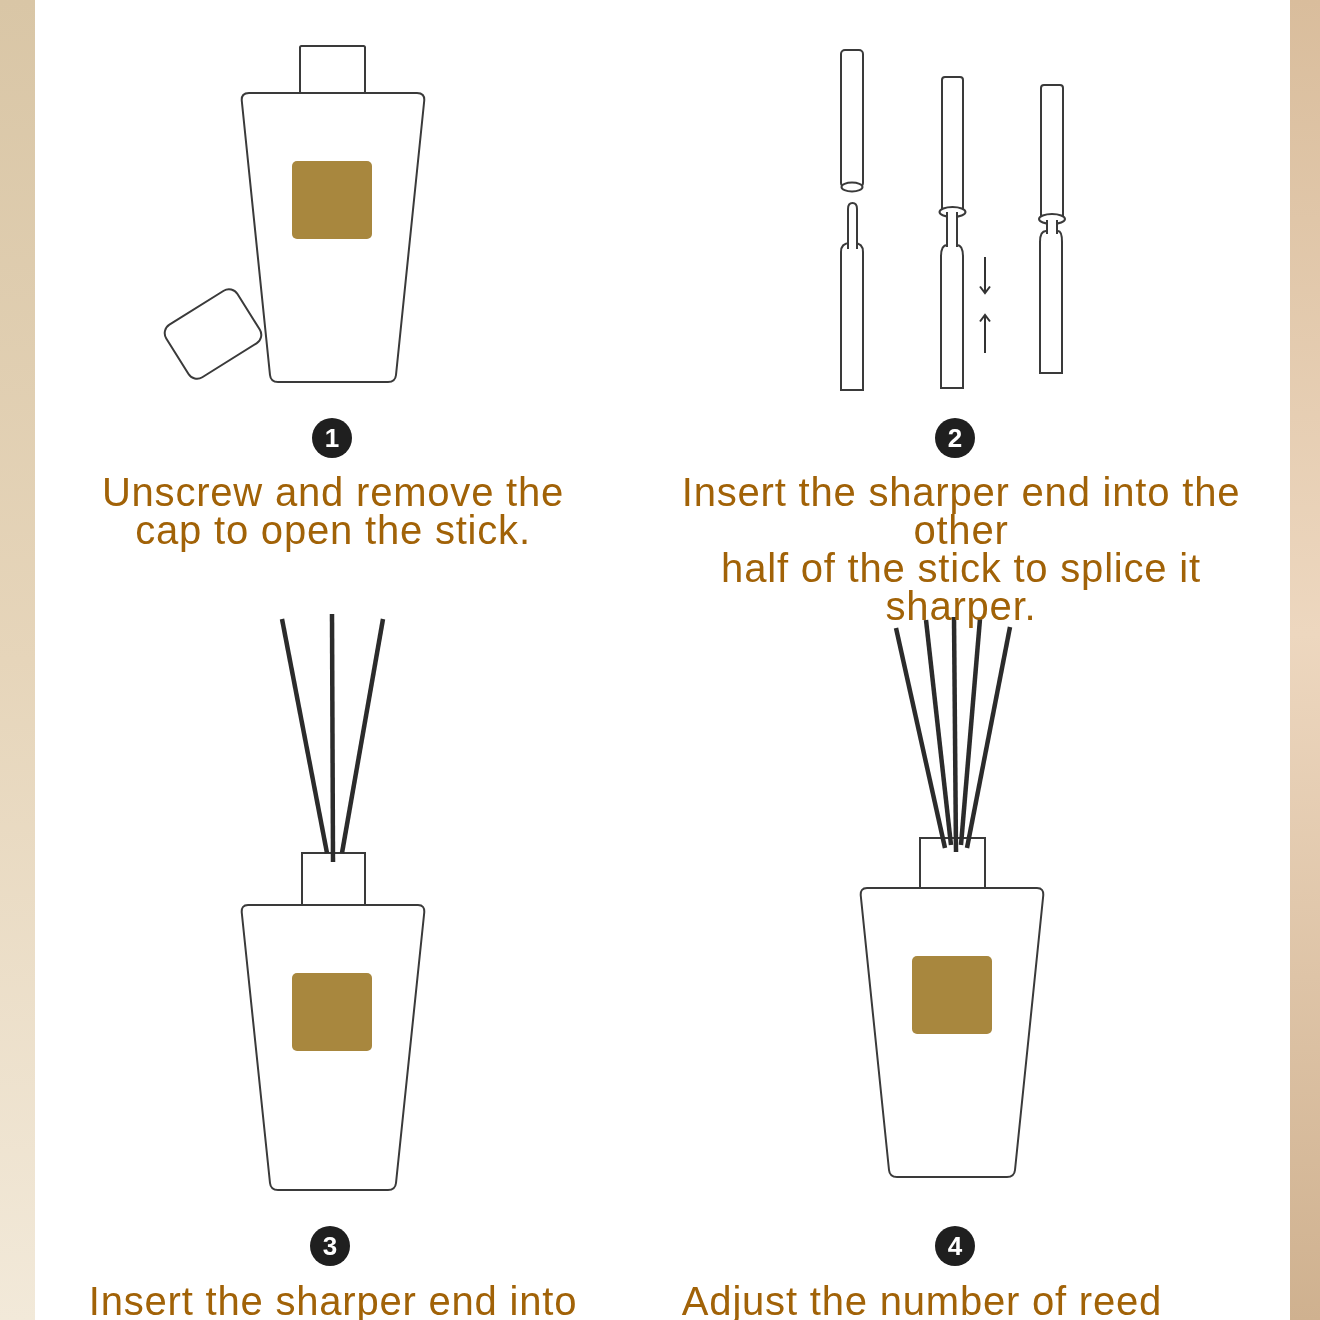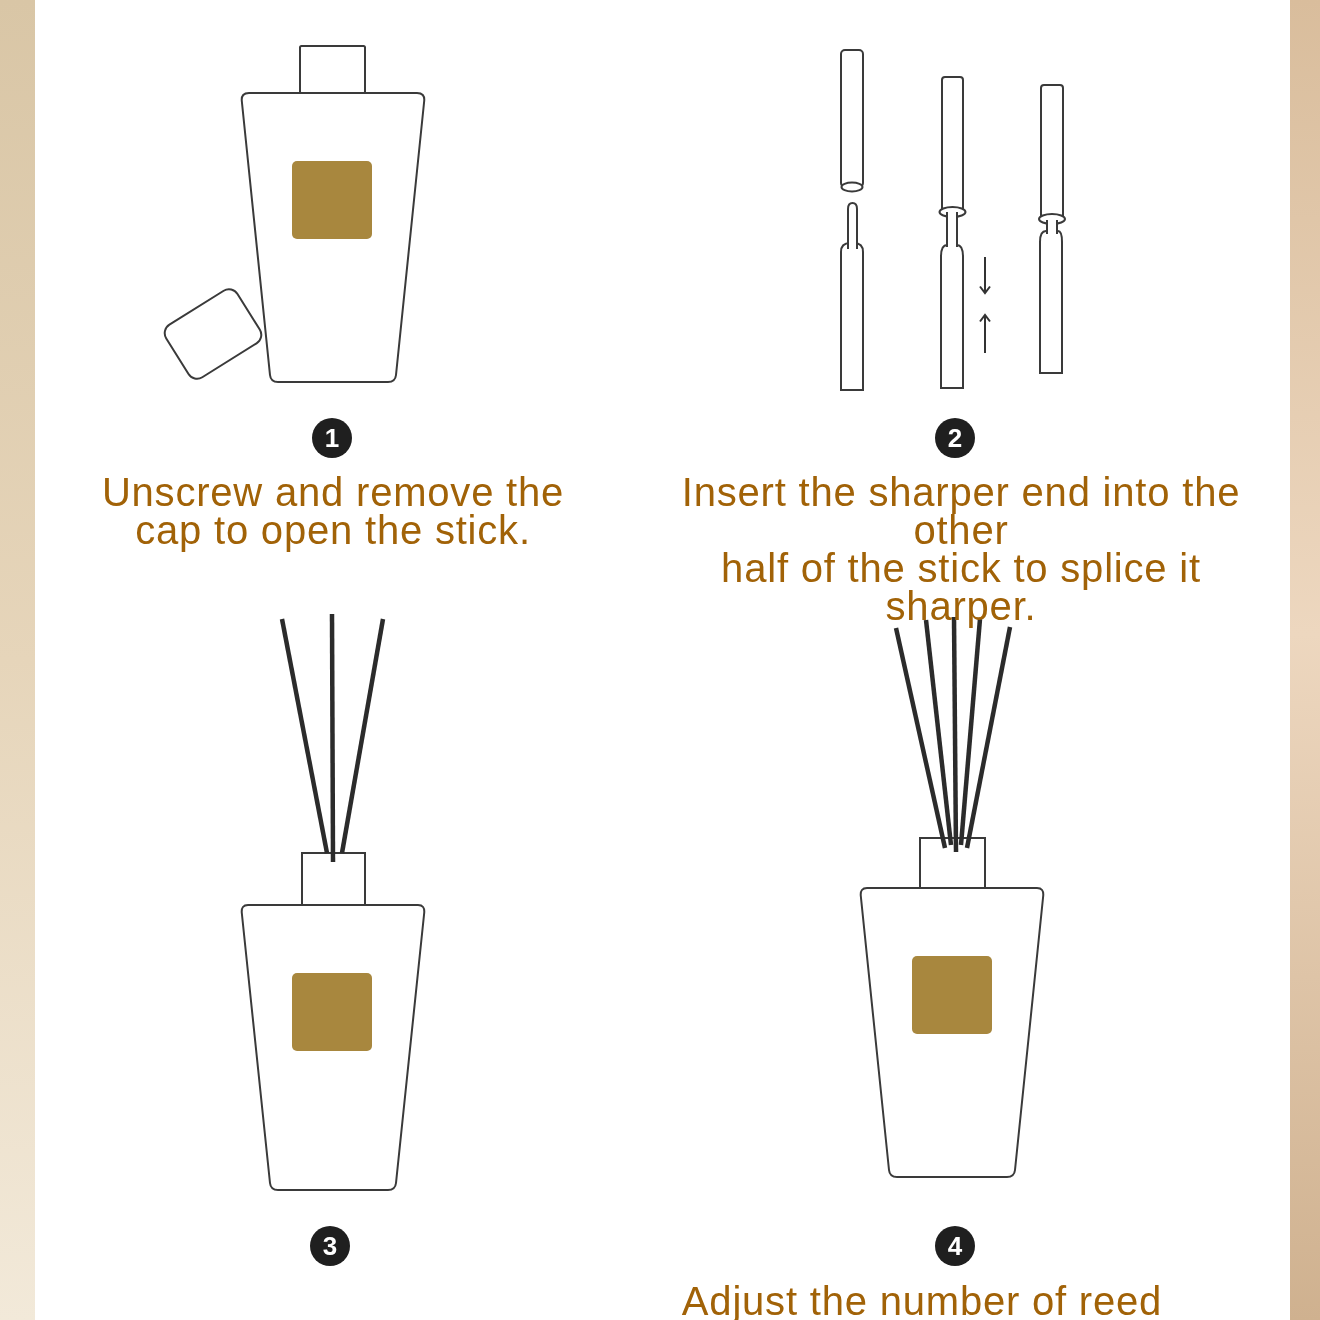--- a/index.html
+++ b/index.html
@@ -117,17 +117,20 @@
   <div class="badge badge-s4">4</div>
 
   <div class="caption caption-s1">
     <span class="cap-line">Unscrew and remove the</span>
     <span class="cap-line">cap to open the stick.</span>
   </div>
   <div class="caption caption-s2">
     <span class="cap-line">Insert the sharper end into the other</span>
     <span class="cap-line">half of the stick to splice it sharper.</span>
   </div>
+  <div class="caption caption-s3">
+    <span class="cap-line">Insert the sharper end into</span>
+  </div>
   <div class="caption caption-s4">
     <span class="cap-line">Adjust the number of reed sticks for</span>
   </div>
 
 </div>
 
 </body></html>

